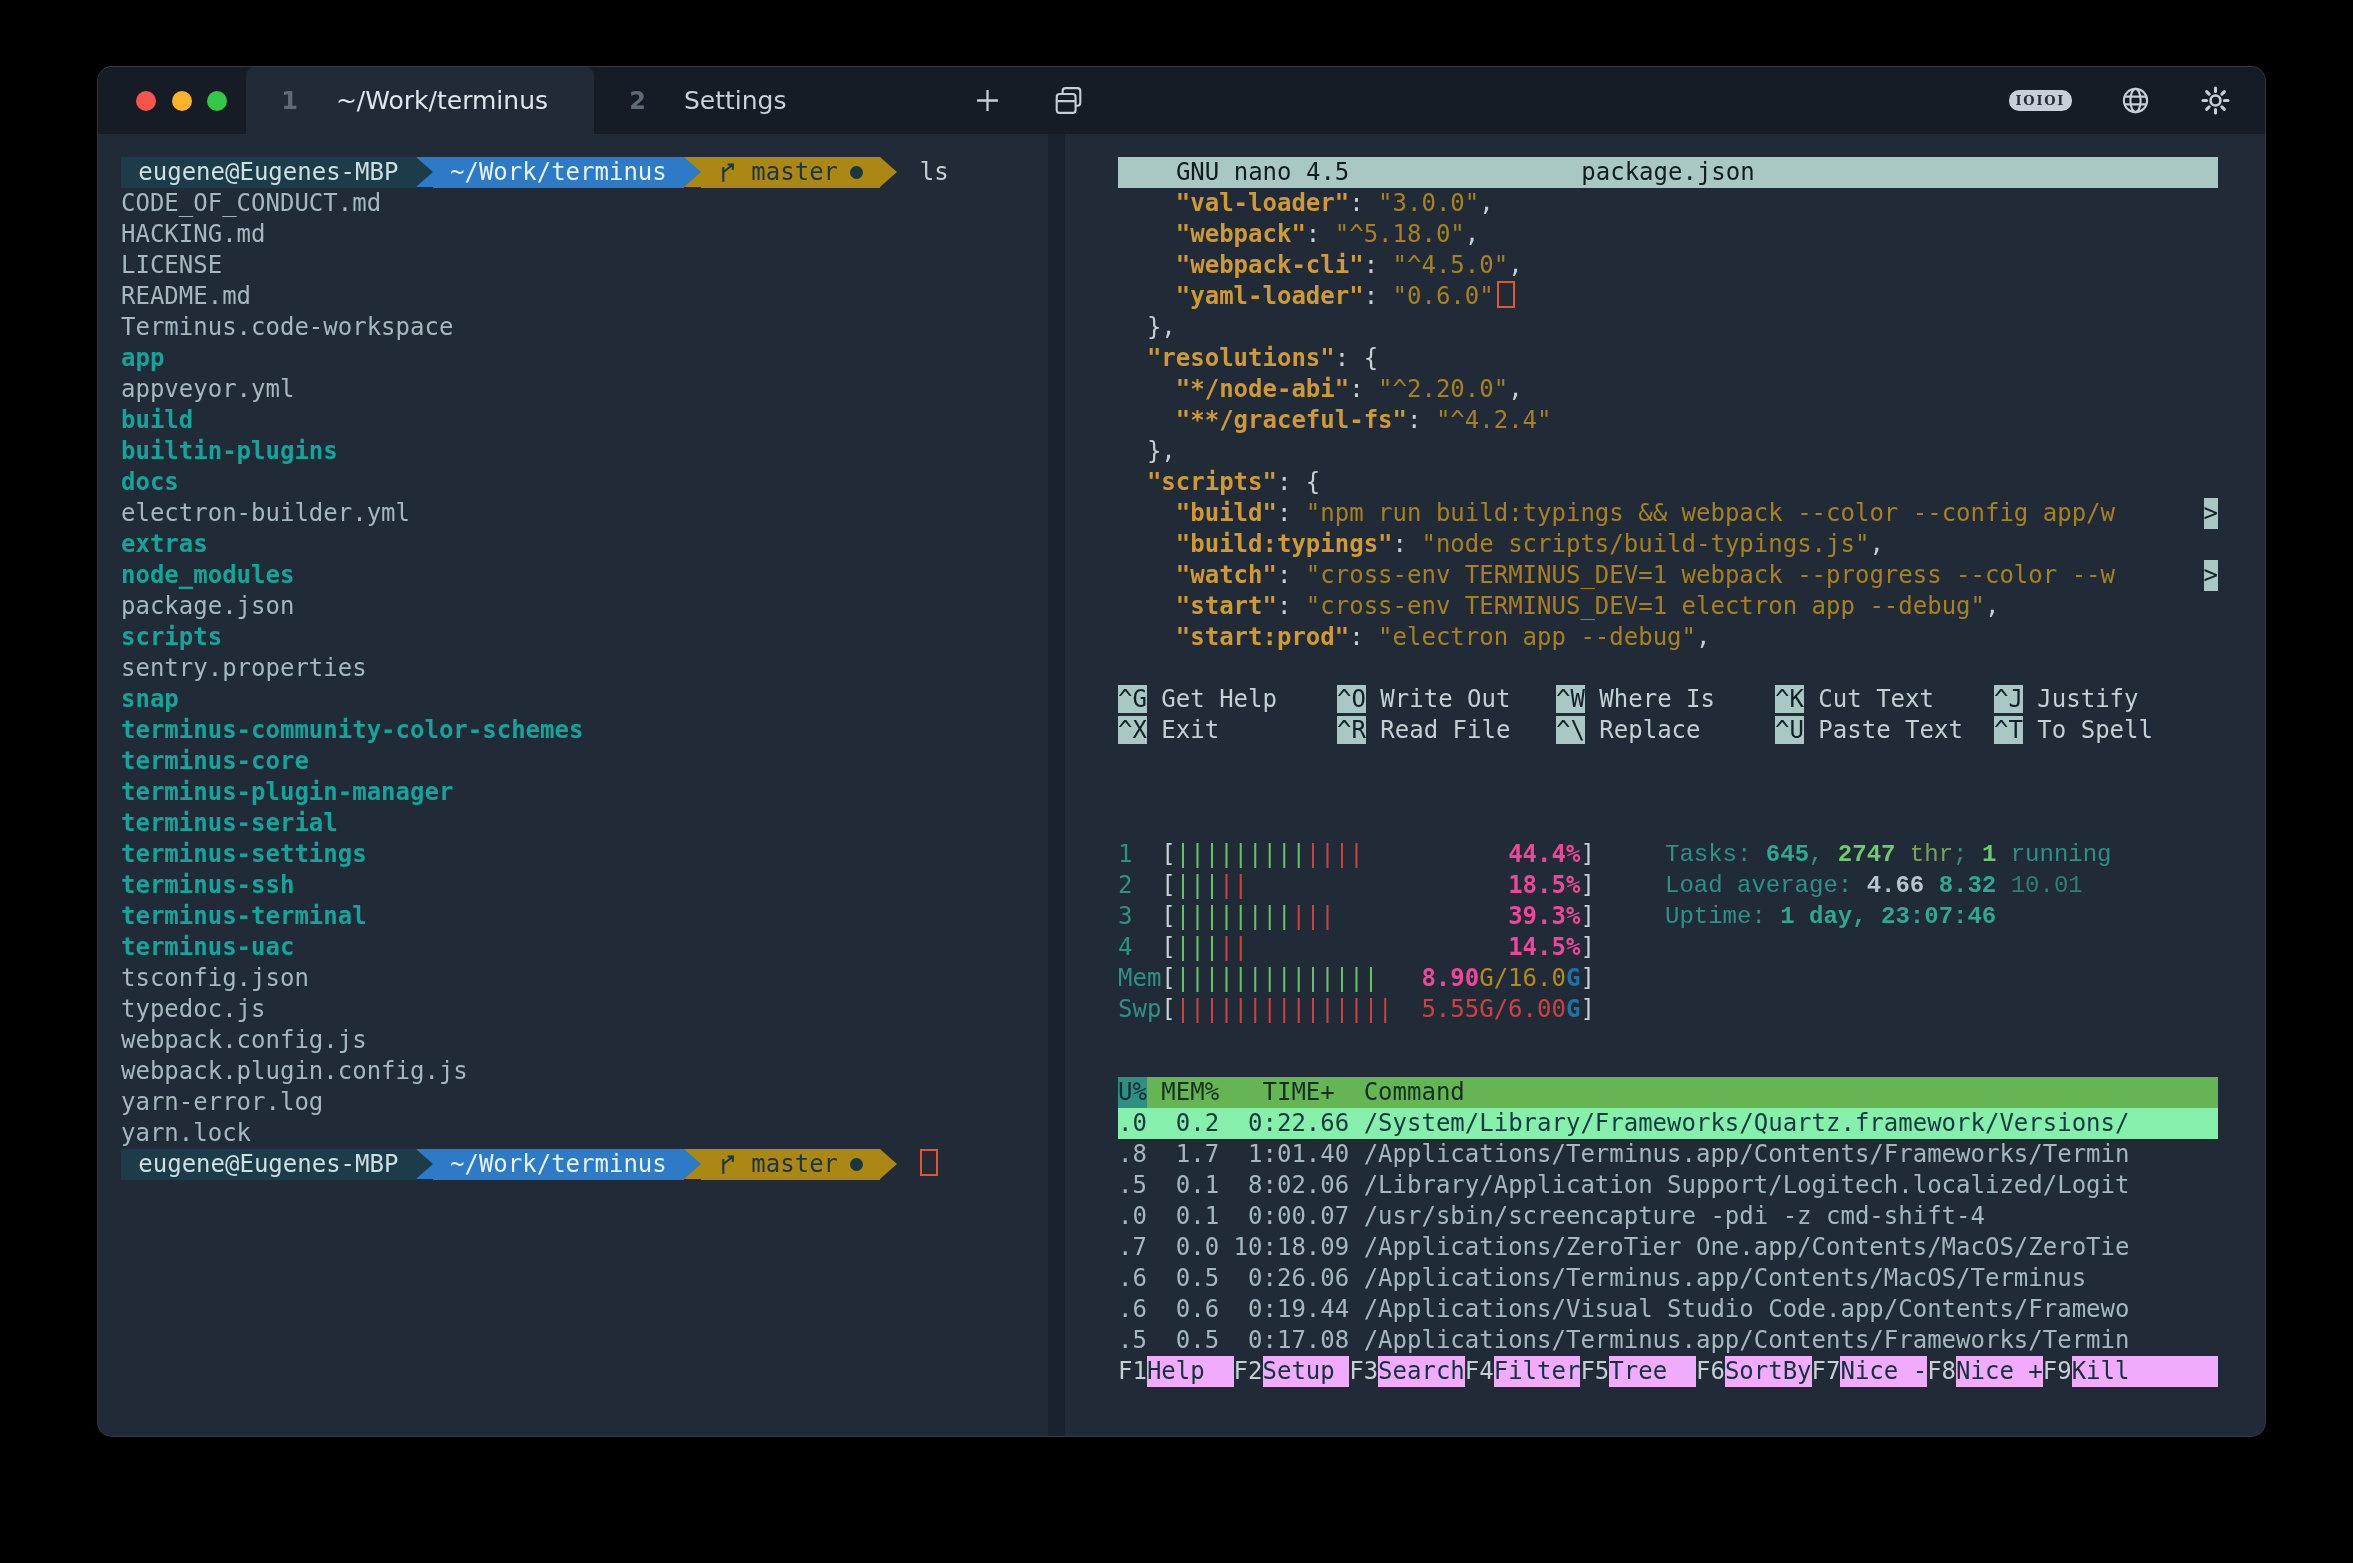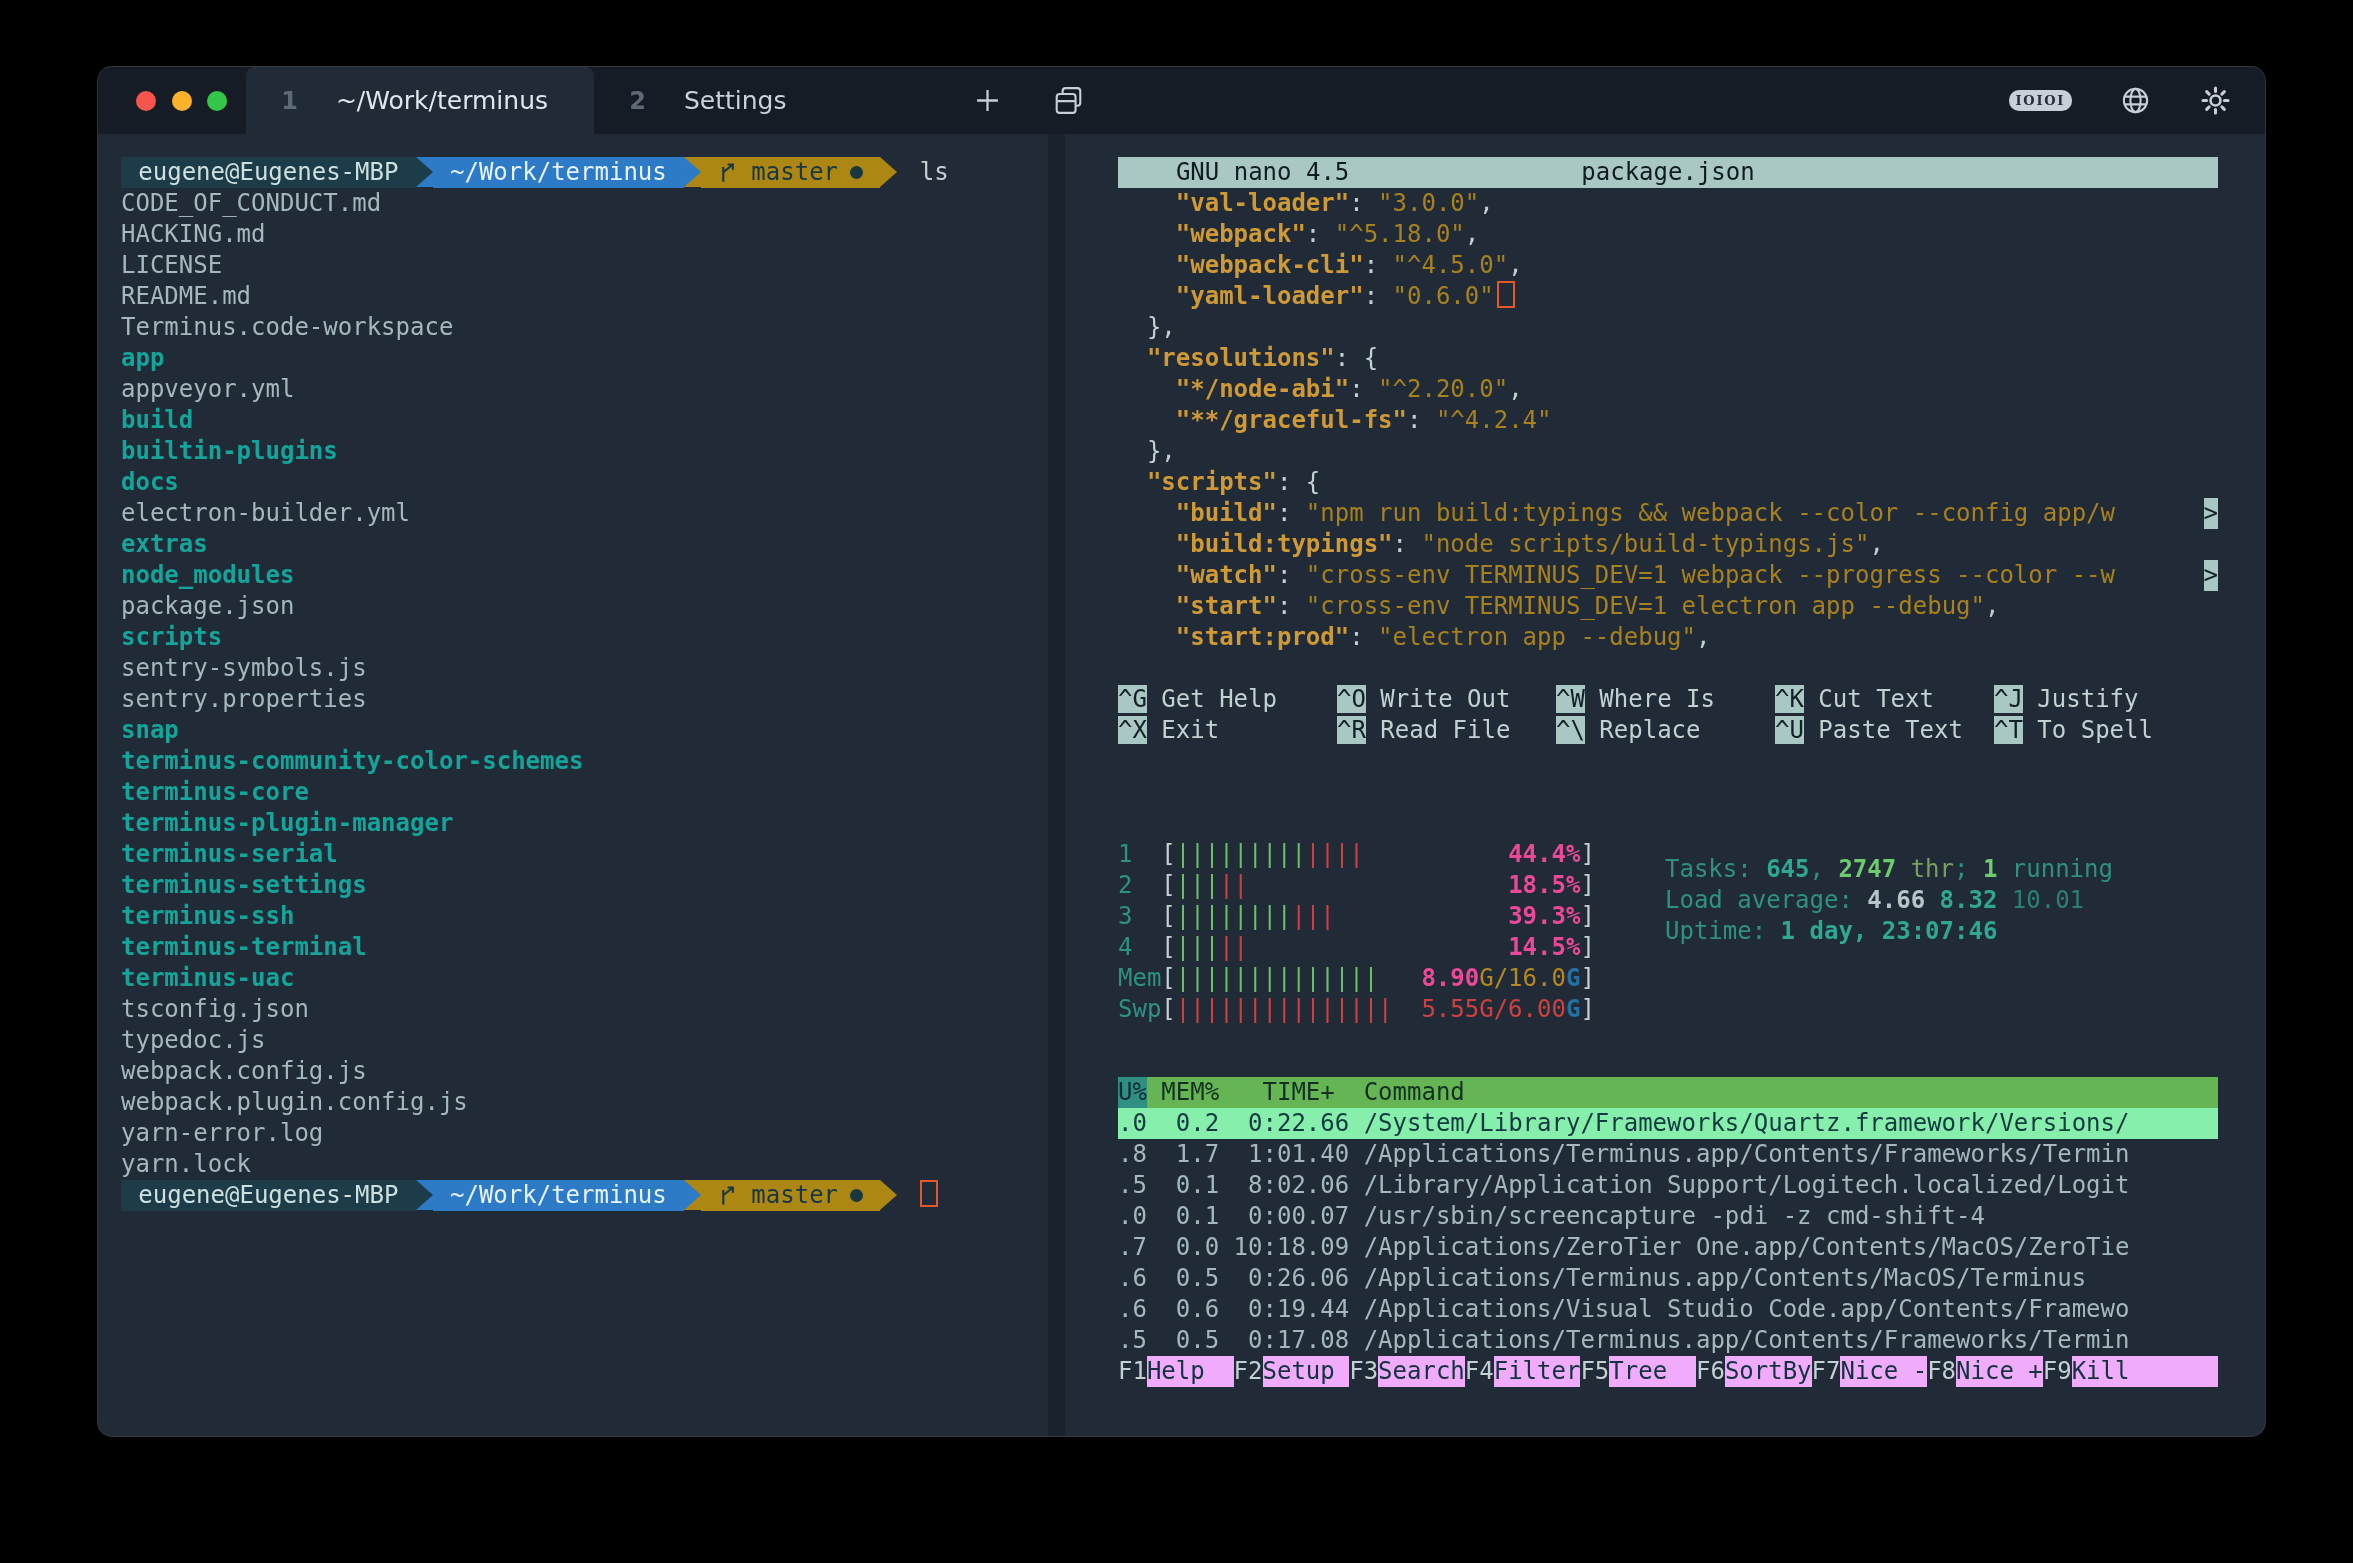--- a/index.html
+++ b/index.html
@@ -72,21 +72,21 @@
   .gitdot{width:13px;height:13px;border-radius:50%;background:#173743;display:inline-block;}
   .cmd{margin-left:22.5px;}
   .cursor{width:14px;height:22.5px;border:2.6px solid #e2582a;display:inline-block;
           vertical-align:-3.5px;margin-left:3.5px;}
   .cursor.pl{margin-left:22.5px;vertical-align:middle;}
   
   .meterwrap{position:relative;}
   .mlabel{display:inline-block;width:3ch;color:#2e9184;}
   .minner{display:inline-block;position:relative;width:28ch;height:31px;vertical-align:top;}
   .mval{position:absolute;right:0;top:0;}
-  .statcol{position:absolute;left:547px;top:15px;}
+  .statcol{position:absolute;left:547px;top:0;font-family:Liberation Mono, monospace;}
   
   .throw{display:flex;height:31px;white-space:pre;}
   .th-sort{background:#2e8f82;color:#0f2d33;}
   .th-rest{background:#66b554;color:#143022;flex:1;}
   .prow{color:#a4b8bd;}
   .prow.sel{background:#86efac;color:#123a40;}
   
   .fbar{display:flex;height:31px;white-space:pre;}
   .fk{color:#c3d1d3;}
   .fl{background:#f0abfc;color:#12333b;width:6ch;}
@@ -171,21 +171,20 @@
           <div class="tline"><span class="c-d">app</span></div>
           <div class="tline"><span class="c-f">appveyor.yml</span></div>
           <div class="tline"><span class="c-d">build</span></div>
           <div class="tline"><span class="c-d">builtin-plugins</span></div>
           <div class="tline"><span class="c-d">docs</span></div>
           <div class="tline"><span class="c-f">electron-builder.yml</span></div>
           <div class="tline"><span class="c-d">extras</span></div>
           <div class="tline"><span class="c-d">node_modules</span></div>
           <div class="tline"><span class="c-f">package.json</span></div>
           <div class="tline"><span class="c-d">scripts</span></div>
-          <div class="tline"><span class="c-f">sentry-symbols.js</span></div>
           <div class="tline"><span class="c-f">sentry.properties</span></div>
           <div class="tline"><span class="c-d">snap</span></div>
           <div class="tline"><span class="c-d">terminus-community-color-schemes</span></div>
           <div class="tline"><span class="c-d">terminus-core</span></div>
           <div class="tline"><span class="c-d">terminus-plugin-manager</span></div>
           <div class="tline"><span class="c-d">terminus-serial</span></div>
           <div class="tline"><span class="c-d">terminus-settings</span></div>
           <div class="tline"><span class="c-d">terminus-ssh</span></div>
           <div class="tline"><span class="c-d">terminus-terminal</span></div>
           <div class="tline"><span class="c-d">terminus-uac</span></div>

